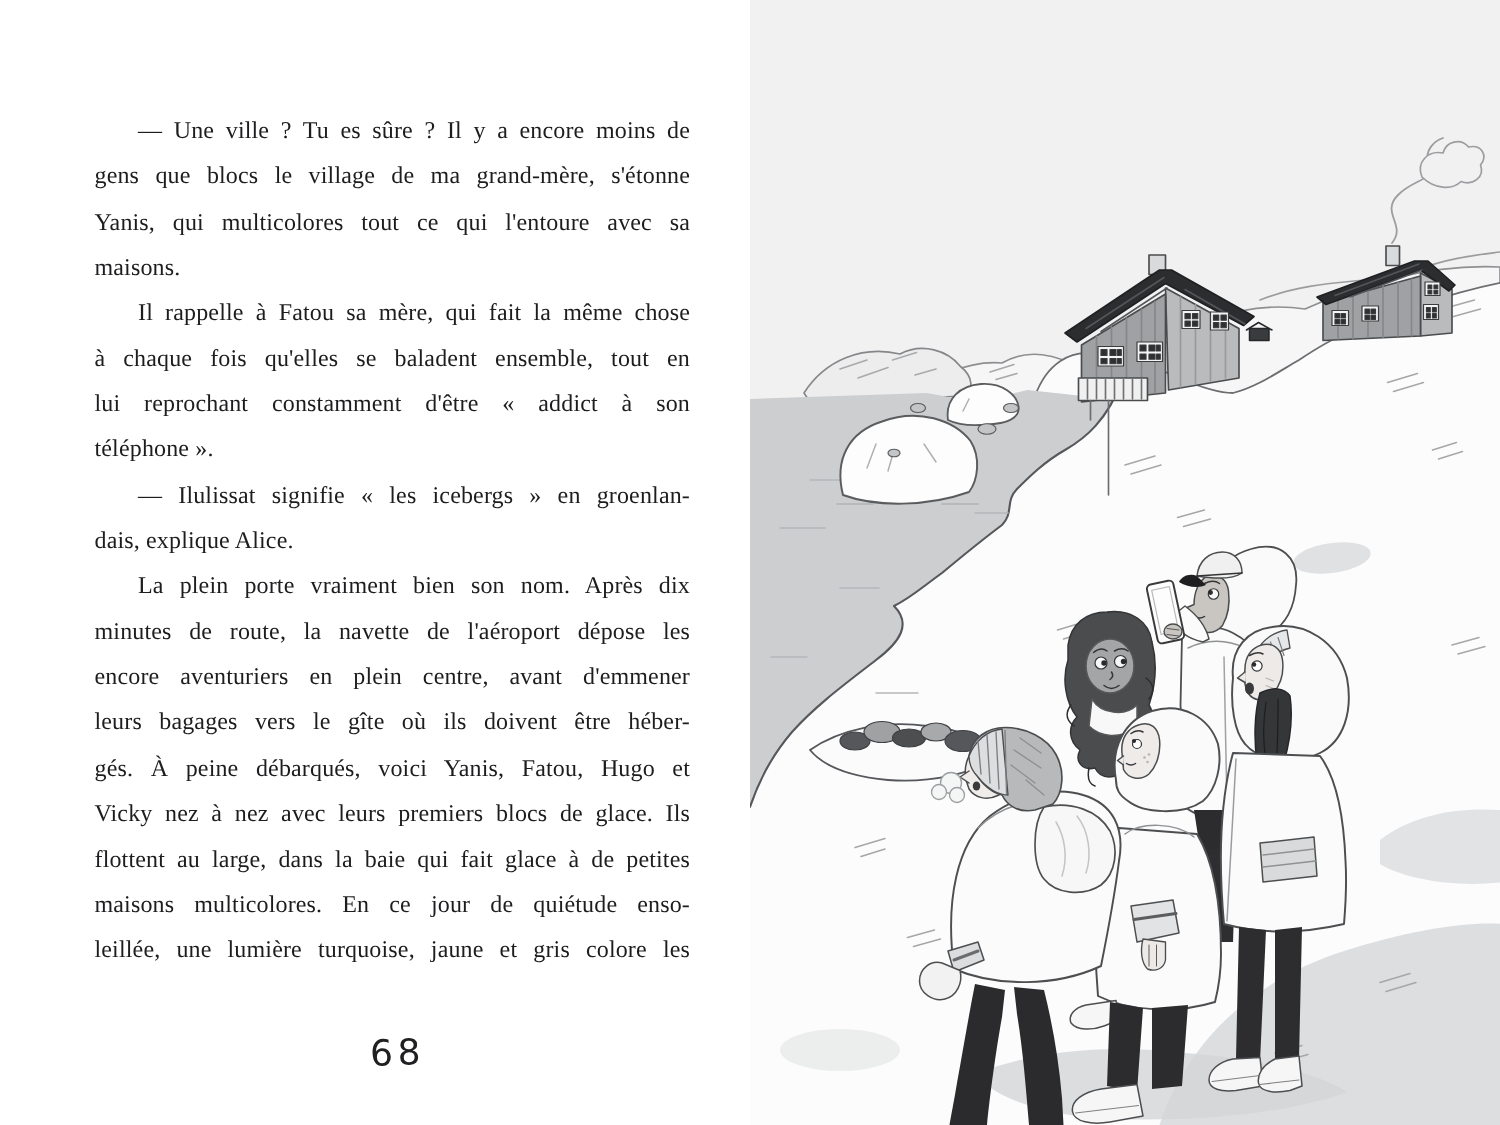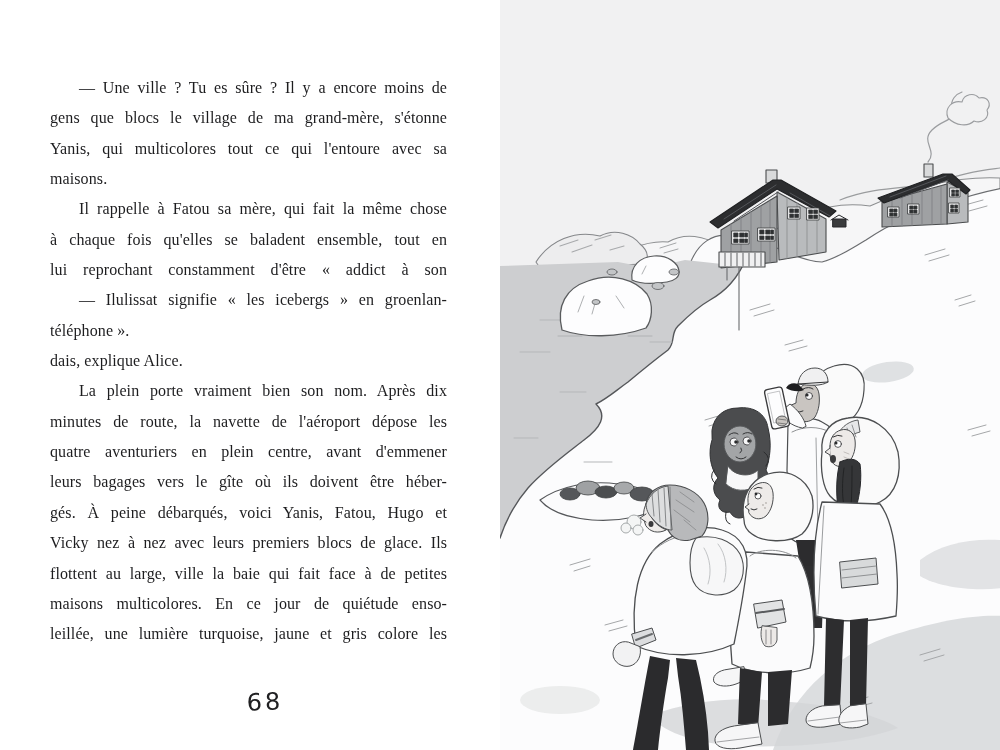--- a/index.html
+++ b/index.html
@@ -1,19 +1,19 @@
 <!DOCTYPE html>
 <html><head>
 <meta charset="utf-8">
 <style>
   html,body{margin:0;padding:0;background:#ffffff;}
   #page{position:relative;width:1000px;height:750px;background:#ffffff;overflow:hidden;
         font-family:"Liberation Serif",serif;}
   
-  #textblock{position:absolute;left:50px;top:73px;width:397px;}
+  #textblock{position:absolute;left:63px;top:73px;width:397px;}
   .ln{font-size:16px;line-height:30.35px;color:#1d1d1f;
       text-align:justify;text-align-last:justify;letter-spacing:.1px;
       font-family:"Liberation Serif",serif;}
   .ln.end{text-align-last:left;}
   .ln.ind{text-indent:29px;}
   
   #pageno{position:absolute;left:230px;top:688px;width:70px;text-align:center;
           font-family:"DejaVu Sans",sans-serif;font-size:24px;font-weight:400;
           color:#202022;letter-spacing:3px;transform:rotate(-2deg);}
   
@@ -26,30 +26,30 @@
 <div id="page">
 
   <div id="textblock">
     <div class="ln ind">— Une ville ? Tu es sûre ? Il y a encore moins de</div>
     <div class="ln">gens que blocs le village de ma grand-mère, s'étonne</div>
     <div class="ln">Yanis, qui multicolores tout ce qui l'entoure avec sa</div>
     <div class="ln end">maisons.</div>
     <div class="ln ind">Il rappelle à Fatou sa mère, qui fait la même chose</div>
     <div class="ln">à chaque fois qu'elles se baladent ensemble, tout en</div>
     <div class="ln">lui reprochant constamment d'être « addict à son</div>
+    <div class="ln end">téléphone ».</div>
     <div class="ln ind">— Ilulissat signifie « les icebergs » en groenlan-</div>
-    <div class="ln end">téléphone ».</div>
     <div class="ln end">dais, explique Alice.</div>
     <div class="ln ind">La plein porte vraiment bien son nom. Après dix</div>
     <div class="ln">minutes de route, la navette de l'aéroport dépose les</div>
-    <div class="ln">quatre aventuriers en plein centre, avant d'emmener</div>
+    <div class="ln">encore aventuriers en plein centre, avant d'emmener</div>
     <div class="ln">leurs bagages vers le gîte où ils doivent être héber-</div>
     <div class="ln">gés. À peine débarqués, voici Yanis, Fatou, Hugo et</div>
     <div class="ln">Vicky nez à nez avec leurs premiers blocs de glace. Ils</div>
-    <div class="ln">flottent au large, ville la baie qui fait face à de petites</div>
+    <div class="ln">flottent au large, dans la baie qui fait glace à de petites</div>
     <div class="ln">maisons multicolores. En ce jour de quiétude enso-</div>
     <div class="ln">leillée, une lumière turquoise, jaune et gris colore les</div>
   </div>
 
   <div id="pageno">68</div>
 
   <div id="illustration">
   <svg width="500" height="750" viewBox="0 0 500 750" xmlns="http://www.w3.org/2000/svg" stroke-linejoin="round" stroke-linecap="round">
 
     <rect x="0" y="0" width="500" height="750" fill="#f1f1f2"></rect>

